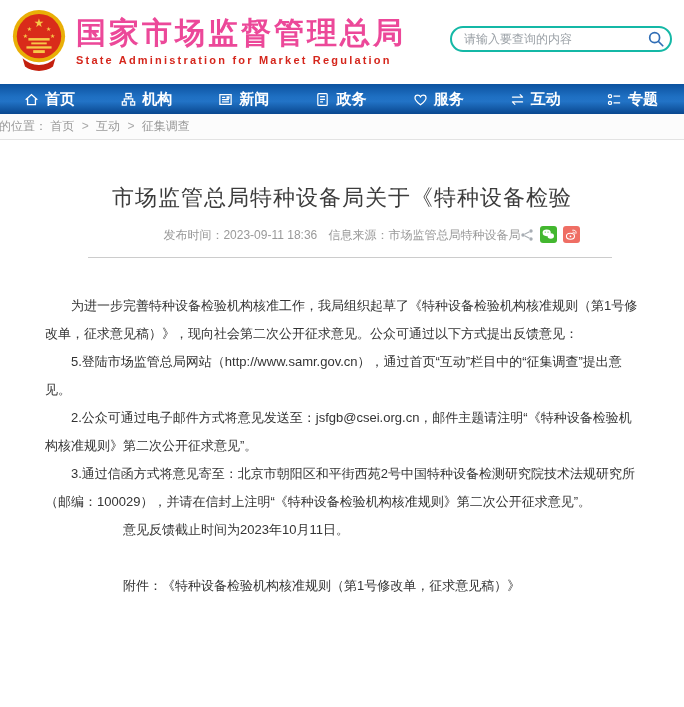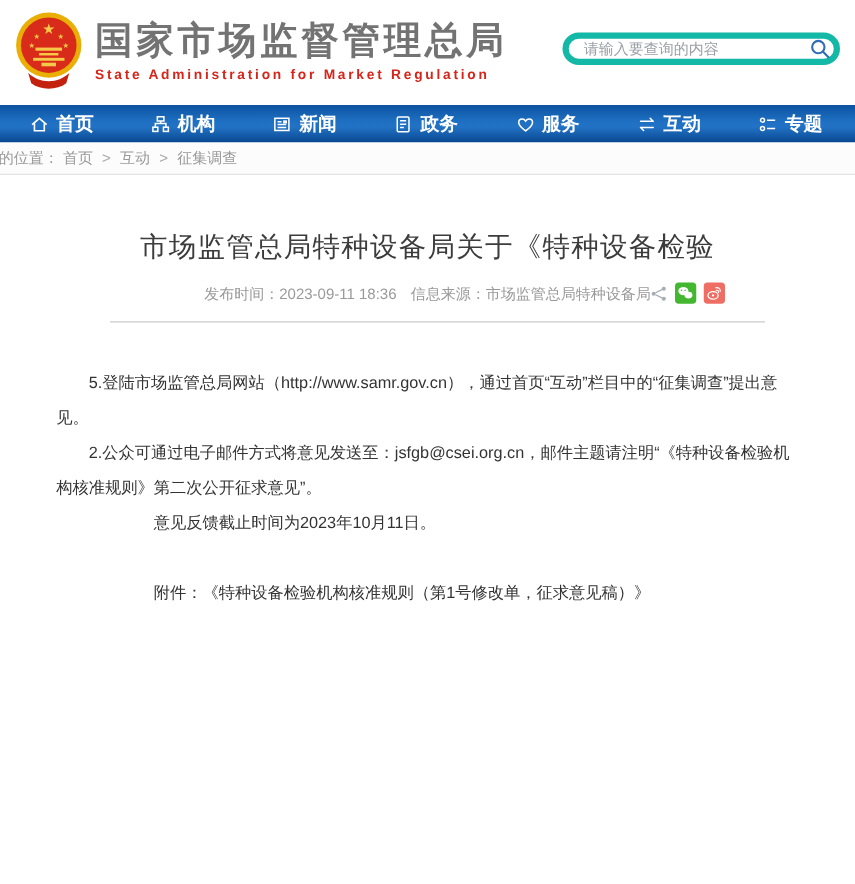--- a/index.html
+++ b/index.html
@@ -3,24 +3,24 @@
 <meta charset="utf-8">
 <style>
   * { box-sizing: border-box; margin: 0; padding: 0; }
   html,body { width: 684px; height: 707px; overflow: hidden; background: #fff;
     font-family: "Liberation Sans","DejaVu Sans",sans-serif; }
 
   
   .site-header { position: relative; height: 84px; background: #fff; }
   .emblem { position: absolute; left: 10px; top: 8px; width: 58px; height: 64px; }
   .brand { position: absolute; left: 76px; top: 16px; }
-  .brand-title { font-size: 30px; font-weight: bold; color: #737373; letter-spacing: 3px; line-height: 34px; }
+  .brand-title { font-size: 30px; font-weight: bold; color: #ec4899; letter-spacing: 3px; line-height: 34px; }
   .brand-sub { margin-top: 4px; font-size: 11px; color: #d5261c; letter-spacing: 2.2px; font-weight: bold; }
   .search { position: absolute; right: 12px; top: 26px; width: 222px; height: 26px; }
-  .search input { width: 100%; height: 100%; border: 5px solid #14b8a6; border-radius: 13px;
+  .search input { width: 100%; height: 100%; border: 2px solid #14b8a6; border-radius: 13px;
     padding: 0 30px 0 12px; font-size: 12px; color: #333; outline: none;
     font-family: "Liberation Sans","DejaVu Sans",sans-serif; }
   .search input::placeholder { color: #9aa0a6; }
   .search-btn { position: absolute; right: 7px; top: 4px; width: 18px; height: 18px; cursor: pointer; }
 
   
   .main-nav { display: flex; align-items: center; justify-content: space-between;
     height: 30px; padding: 0 26px 0 24px;
     background: linear-gradient(180deg,#0c529f 0%,#1e6fc2 42%,#2273c6 58%,#09478f 100%); }
   .nav-item { display: flex; align-items: center; gap: 6px; color: #fff; font-size: 15px;
@@ -202,20 +202,22 @@
             <circle cx="8.6" cy="12.4" r="1.2" fill="#fff" stroke="none"></circle>
             <path d="M11.5 4.2c3-.6 5.2 1.2 4.7 4M12 7c1.6-.3 2.8.7 2.5 2.2" stroke-width="1.2" stroke-linecap="round"></path>
             </svg>
         </span>
       </span>
     </div>
 
     <hr class="divider">
 
     <div class="body">
+      <p class="para">为进一步完善特种设备检验机构核准工作，我局组织起草了《特种设备检验机构核准规则（第1号修改单，征求意见稿）》，现向社会第二次公开征求意见。公众可通过以下方式提出反馈意见：</p>
       <p class="para">5.登陆市场监管总局网站（http://www.samr.gov.cn），通过首页“互动”栏目中的“征集调查”提出意见。</p>
       <p class="para">2.公众可通过电子邮件方式将意见发送至：jsfgb@csei.org.cn，邮件主题请注明“《特种设备检验机构核准规则》第二次公开征求意见”。</p>
+      <p class="para">3.通过信函方式将意见寄至：北京市朝阳区和平街西苑2号中国特种设备检测研究院技术法规研究所（邮编：100029），并请在信封上注明“《特种设备检验机构核准规则》第二次公开征求意见”。</p>
       <p class="para deep">意见反馈截止时间为2023年10月11日。</p>
       <p class="para deep attach">附件：《特种设备检验机构核准规则（第1号修改单，征求意见稿）》</p>
     </div>
 
   </main>
 </div>
 
 </body></html>

